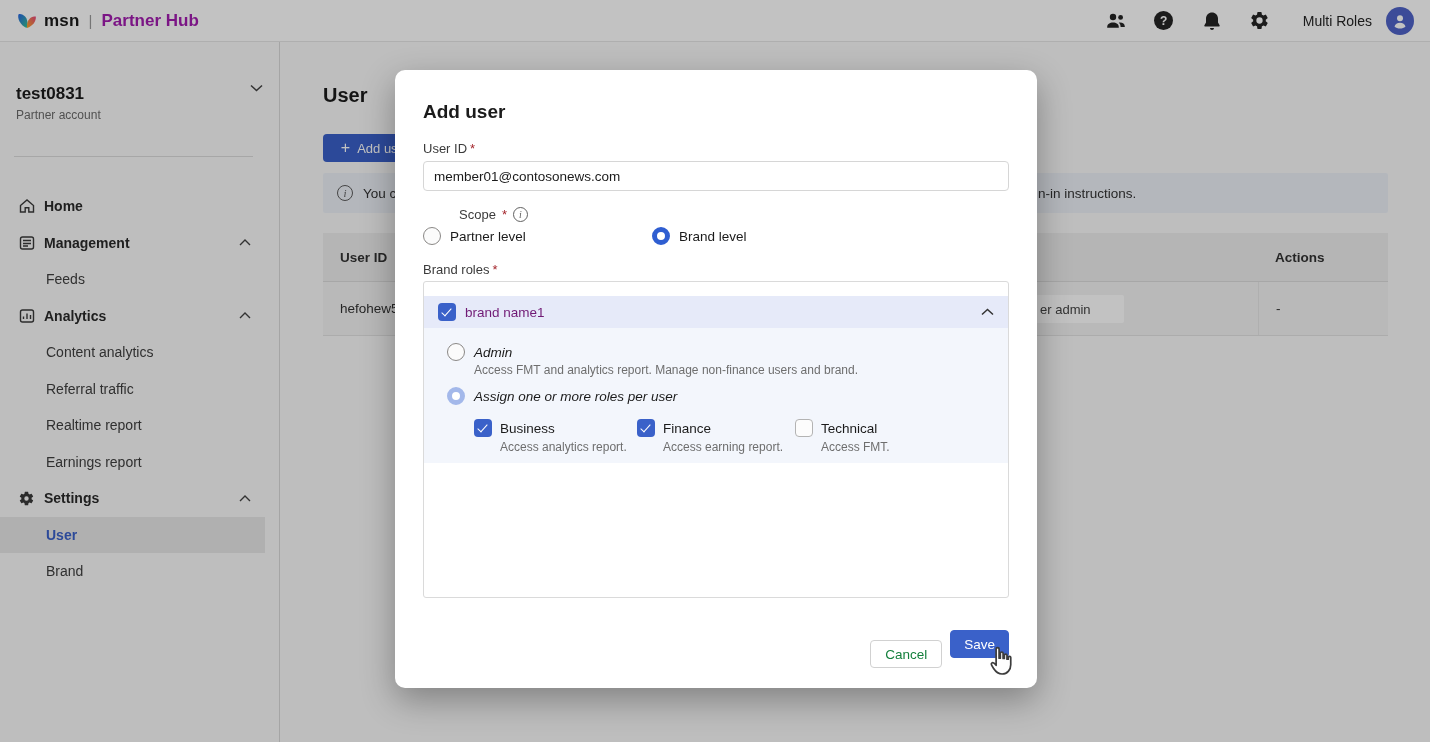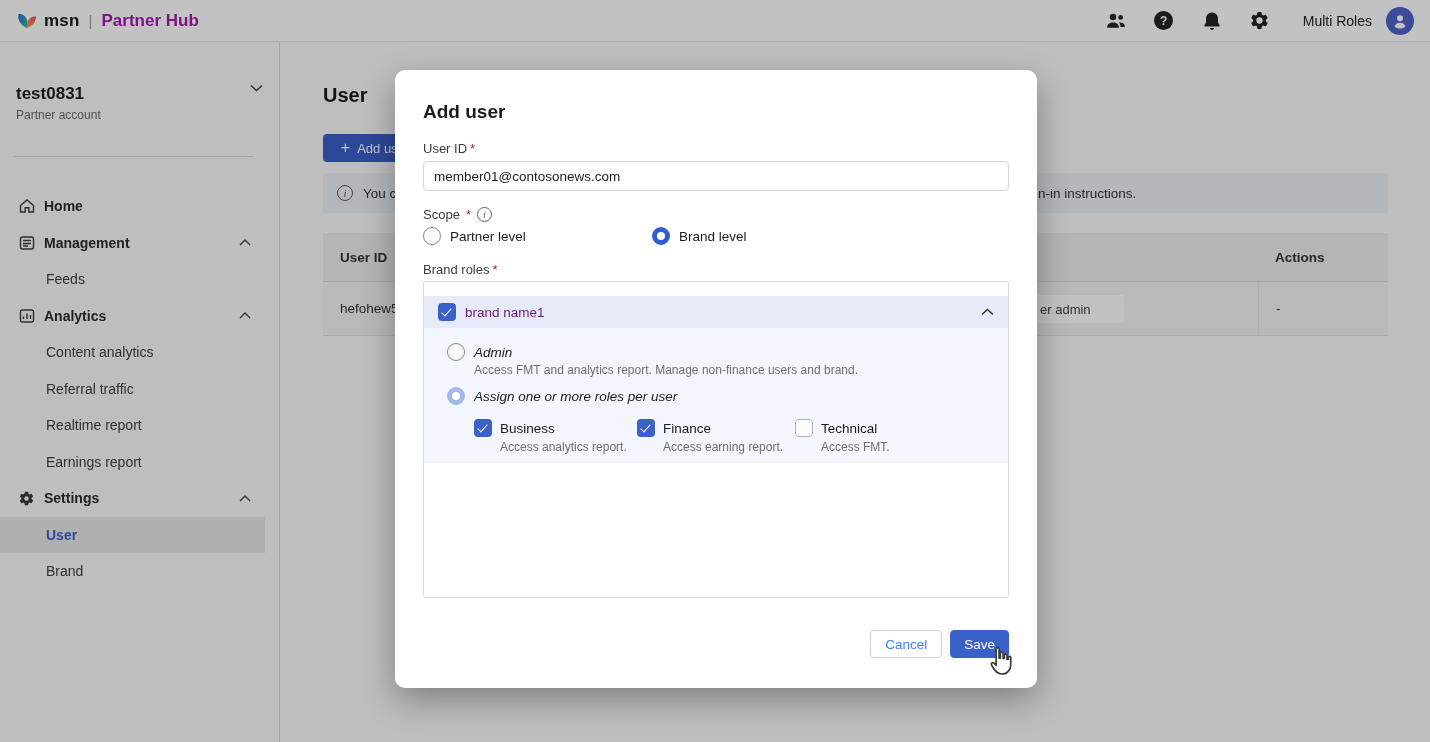--- a/index.html
+++ b/index.html
@@ -68,21 +68,21 @@
 
   
   .overlay { position:absolute; inset:0; background:rgba(0,0,0,0.24); z-index:5; }
   .modal { position:absolute; left:395px; top:70px; width:642px; height:618px; background:#fff;
            border-radius:10px; box-shadow:0 12px 34px rgba(0,0,0,.32); z-index:6; }
   .m-title { position:absolute; top:31px; left:28px; font-size:19px; font-weight:700; color:#1b1b1b; }
   .m-label { position:absolute; left:28px; font-size:13px; color:#3b3b3b; }
   .req { color:#A4262C; margin-left:3px; }
   .m-input { position:absolute; top:91px; left:28px; width:586px; height:30px; border:1px solid #D6D6D6;
              border-radius:4px; font-size:13.5px; color:#1b1b1b; padding:0 10px; font-family:inherit; background:#fff; }
-  .scope-label { top:137px; display:flex; align-items:center; gap:6px; }
+  .scope-label { top:137px; display:flex; align-items:center; gap:6px;margin-left:36px; }
   .info-icon { width:15px; height:15px; border-radius:50%; border:1px solid #616161; color:#616161;
                font-size:10px; display:inline-flex; align-items:center; justify-content:center;
                font-family:"Liberation Serif", serif; font-style:italic; }
   .radio-row { position:absolute; top:157px; left:28px; display:flex; align-items:center; gap:9px;
                font-size:13.5px; color:#1b1b1b; cursor:pointer; }
   .radio { width:18px; height:18px; border-radius:50%; background:#FBFBFB; border:1px solid #8A8886; flex:0 0 auto; }
   .radio.sel { background:#fff; border:5px solid #2F5ED1; }
   .radio.sel-light { background:#fff; border:5px solid #A3B8EA; }
 
   .roles-box { position:absolute; top:211px; left:28px; width:586px; height:317px;
@@ -101,21 +101,21 @@
              font-size:13.5px; color:#1b1b1b; cursor:pointer;font-style:italic; }
   .opt-desc { position:absolute; left:50px; font-size:12px; color:#6e6e6e; }
   .cb-grid { position:absolute; top:91px; left:50px; display:flex; }
   .cb-col1 { width:163px; } .cb-col2 { width:158px; }
   .cb-row { display:flex; align-items:center; gap:8px; font-size:13.5px; color:#1b1b1b; cursor:pointer; }
   .cb-desc { margin-left:26px; margin-top:3px; font-size:12px; color:#6e6e6e; }
 
   .m-buttons { position:absolute; right:28px; top:560px; display:flex; gap:8px; }
   .btn { height:28px; border-radius:4px; font-size:13.5px; font-family:inherit; cursor:pointer;
          display:flex; align-items:center; justify-content:center; padding:0 14px; }
-  .btn-cancel { background:#fff; border:1px solid #D1D1D1; color:#3b82f6; }
+  .btn-cancel { background:#fff; border:1px solid #D1D1D1; color:#15803d;margin-top:10px; }
   .btn-save { background:#3A61C9; border:1px solid #3A61C9; color:#fff; padding:0 13px; }
 
   .cursor-hand { position:absolute; left:986px; top:646px; z-index:8; pointer-events:none; }
 </style>
 </head>
 <body>
 
 <div class="app">
 
   <header class="topbar">

